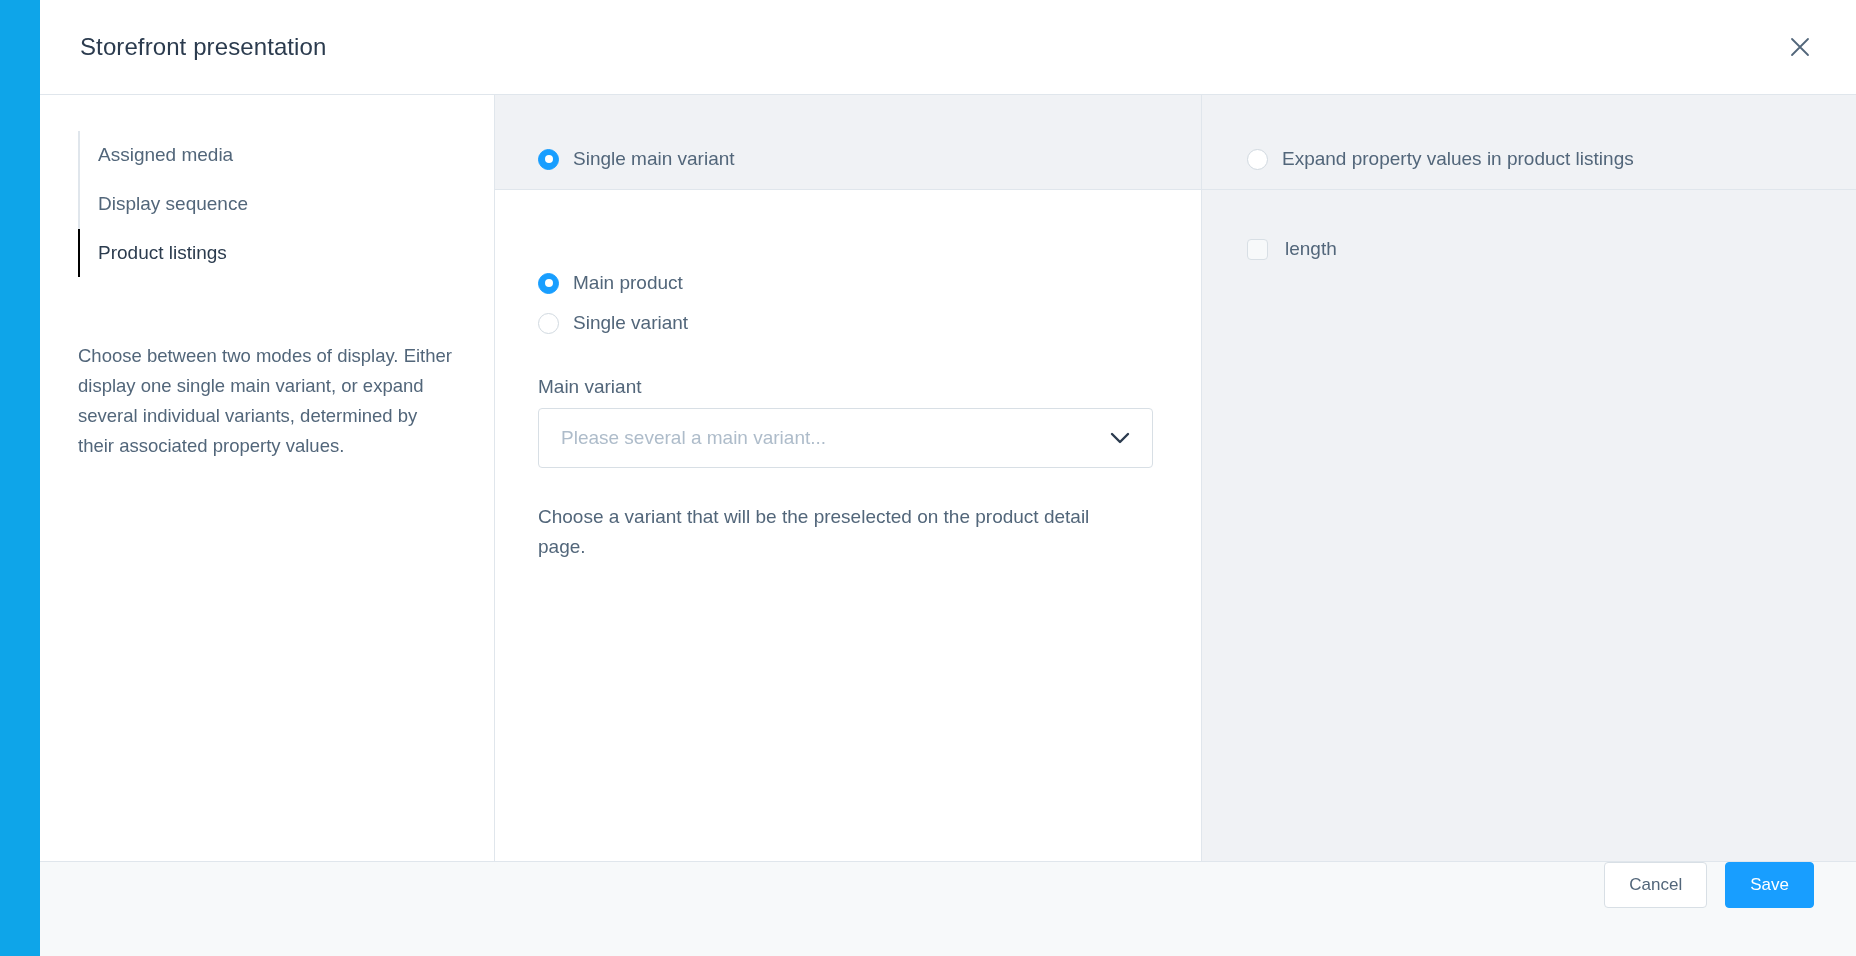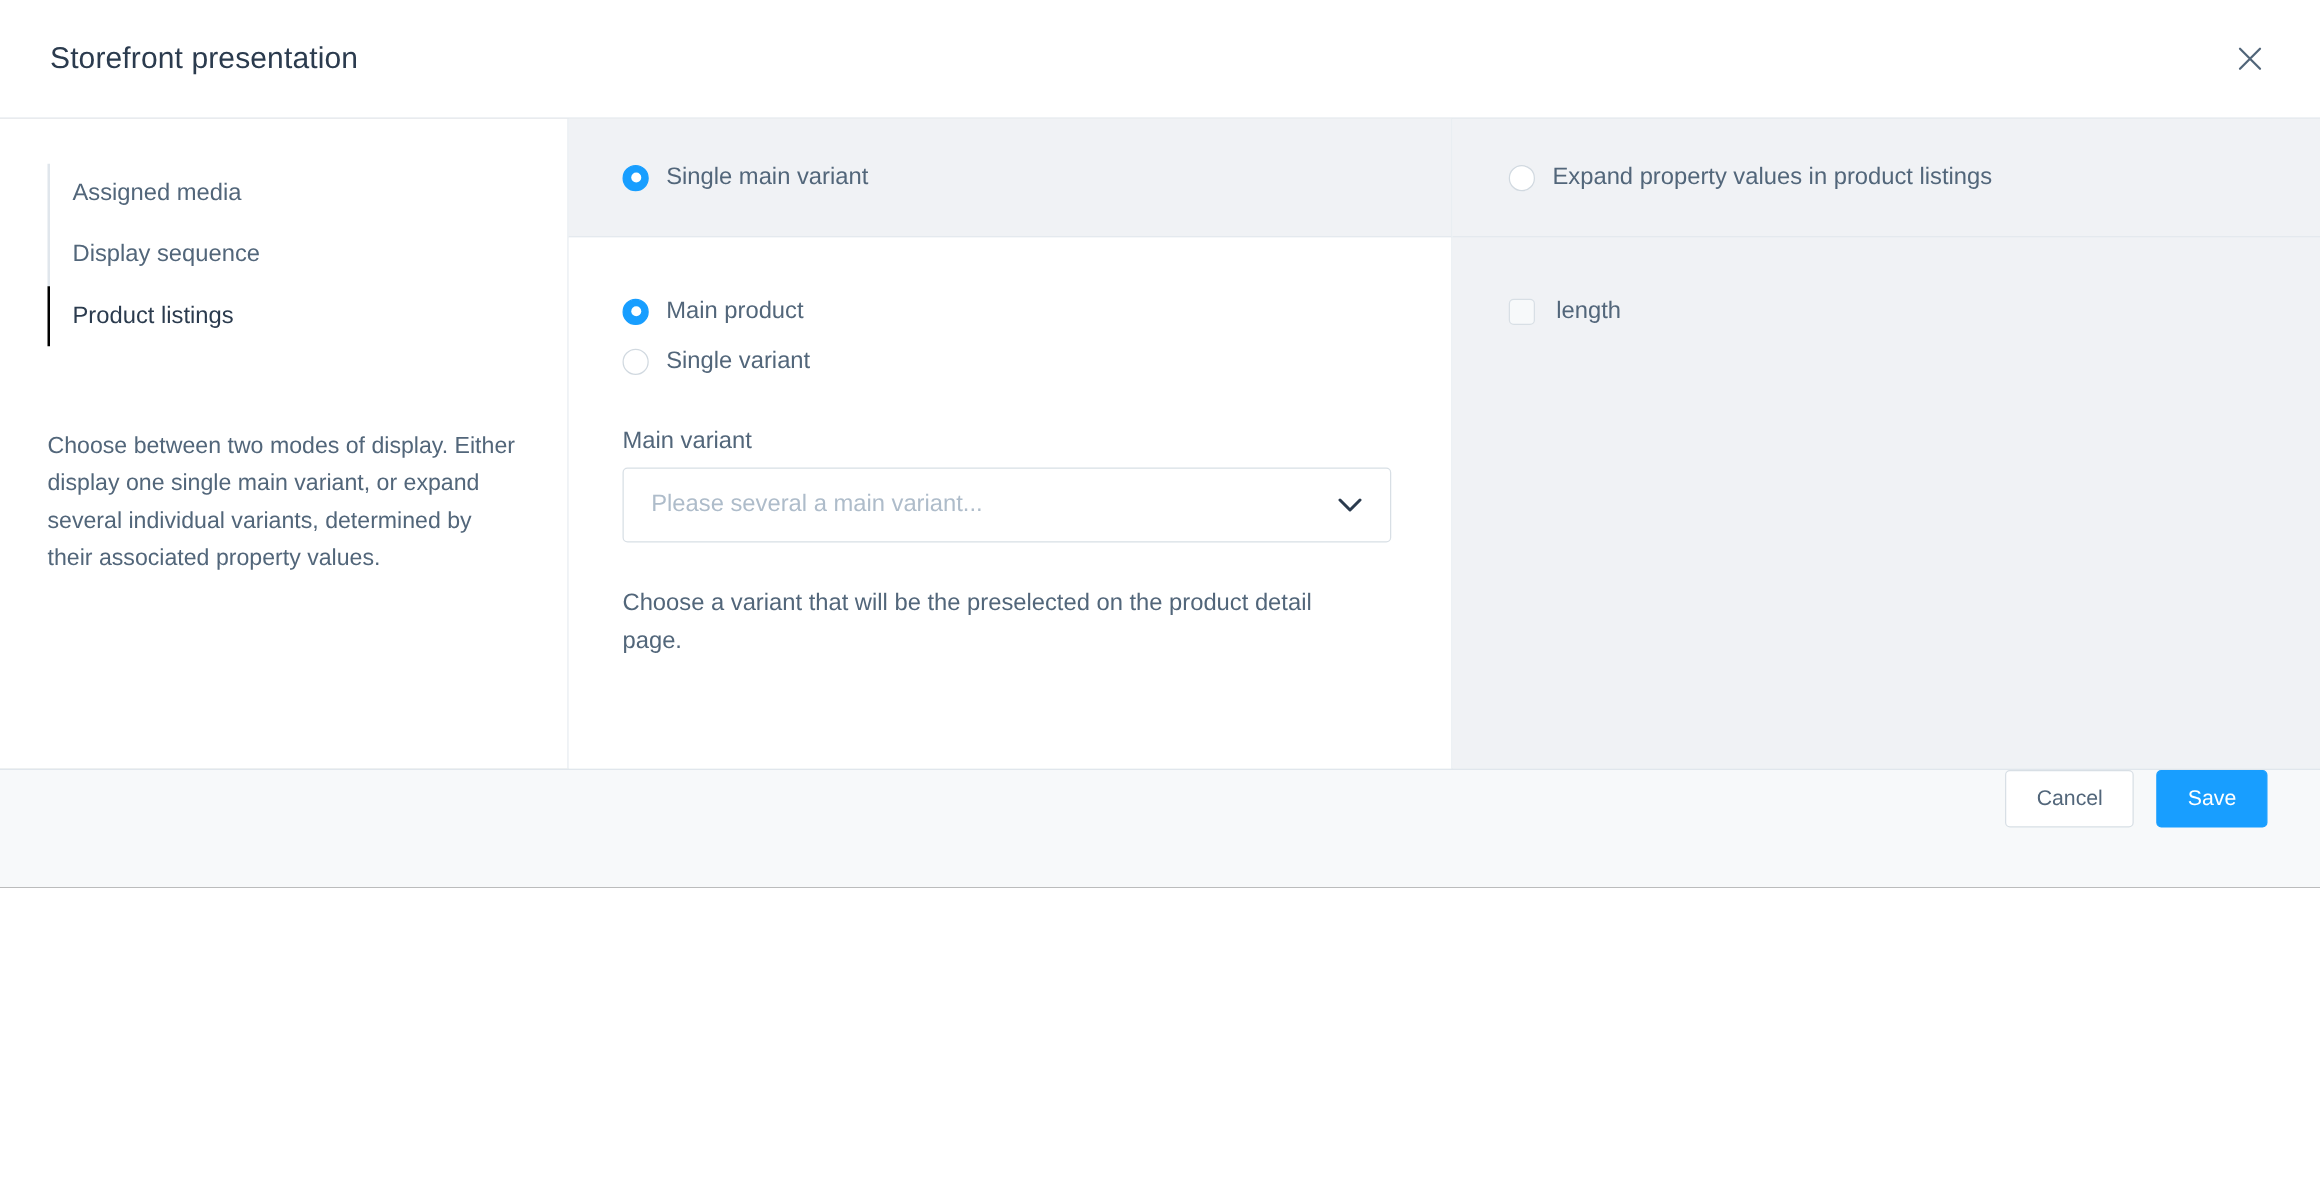--- a/index.html
+++ b/index.html
@@ -12,24 +12,25 @@
 
   body {
     font-family: "Liberation Sans", sans-serif;
     background: #ffffff;
     color: #52667a;
     -webkit-font-smoothing: antialiased;
   }
 
   .modal {
     width: 1856px;
-    height: 710px;
+    height: 956px;
     display: flex;
     flex-direction: column;
-    background: #000000;
+    background: #0ea5e9;
+    padding-left: 40px;
   }
 
   
   .modal-header {
     height: 95px;
     flex: 0 0 95px;
     background: #ffffff;
     border-bottom: 1px solid #e0e6ec;
     display: flex;
     align-items: center;
@@ -140,20 +141,21 @@
   .right-col .col-content {
     background: #f0f2f5;
     padding: 48px 45px 0 45px;
   }
 
   
   .radio-row {
     display: flex;
     align-items: center;
     cursor: pointer;
+    margin-top: 34px;
   }
   .radio-row + .radio-row { margin-top: 18px; }
 
   .radio {
     width: 21px;
     height: 21px;
     border-radius: 50%;
     flex: 0 0 21px;
     position: relative;
     background: #ffffff;

